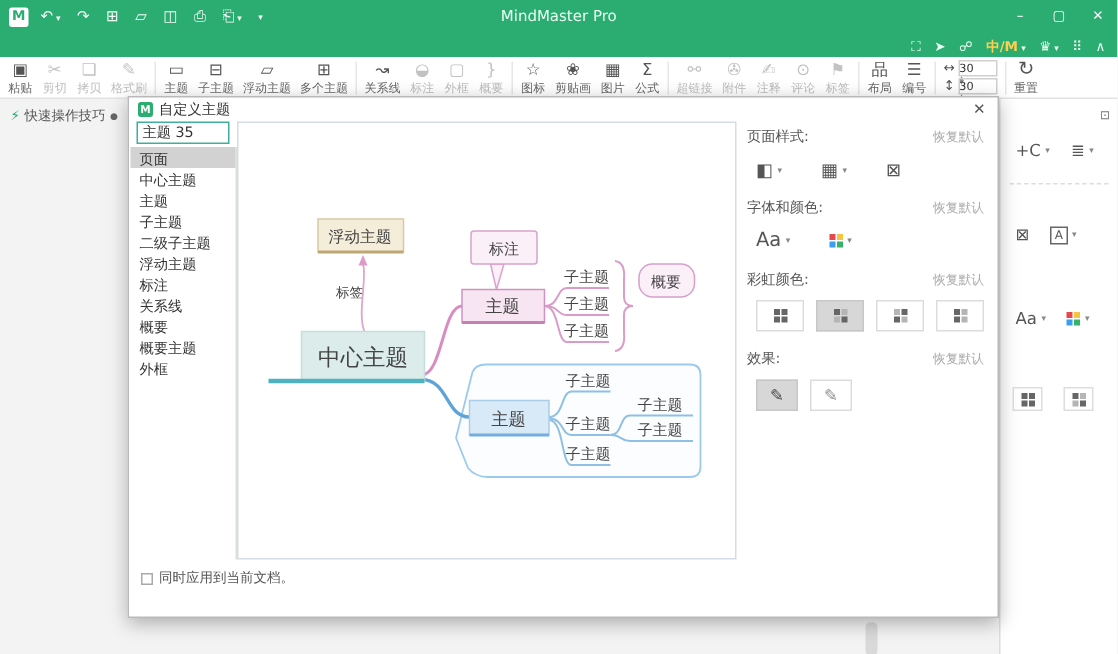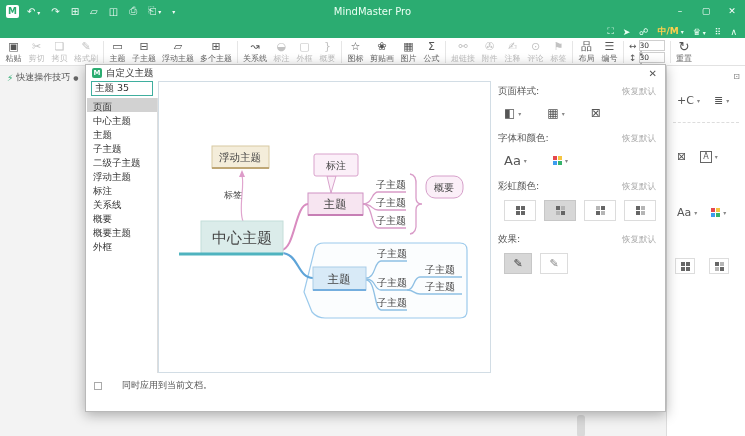--- a/index.html
+++ b/index.html
@@ -82,21 +82,21 @@
   .sec-label { font-size:9.5px; color:#555; }
   .sec-reset { margin-left:auto; font-size:8.5px; color:#ababab; padding-right:2px;text-align:right; }
   .sec-icons { display:flex; align-items:center; gap:26px; margin:8px 0 2px 6px; color:#555; font-size:12px; }
   .ic-wrap { display:flex; align-items:center; gap:3px; }
   .sec-btns { display:flex; gap:8px; margin:7px 0 2px 6px; }
   .rain-btn { width:32px; height:21px; border:1px solid #dcdcdc; background:#fff; display:flex; align-items:center; justify-content:center; }
   .rain-btn.sel { background:#d7d7d7; border-color:#c7c7c7; }
   .fx-btn { width:28px; height:21px; border:1px solid #dcdcdc; background:#fff; display:flex; align-items:center; justify-content:center; font-size:11px; color:#444; }
   .fx-btn.sel { background:#d7d7d7; border-color:#c7c7c7; }
   .fx-btn .light { color:#8a8a8a; font-style:italic; }
-  .dlg-check { position:absolute; left:8px; top:314px; display:flex; align-items:center; gap:20px; font-size:9px; color:#555; }
+  .dlg-check { position:absolute; left:8px; top:314px; display:flex; align-items:center; gap:4px; font-size:9px; color:#555; }
   .cb { width:8px; height:8px; border:1px solid #aaa; background:#fff; }
   .dlg-btns { position:absolute; right:9px; top:322px; display:flex; gap:8px; }
   .btn { height:18px; padding:0 10px; font-size:9px; display:flex; align-items:center; border:1px solid #c5c5c5; background:#fff; color:#444; }
   .btn.disabled { color:#b3b3b3; border-color:#dbdbdb; }
 
   
   text { font-family:"DejaVu Sans","Liberation Sans",sans-serif; fill:#444; }
 </style>
 </head>
 <body>

